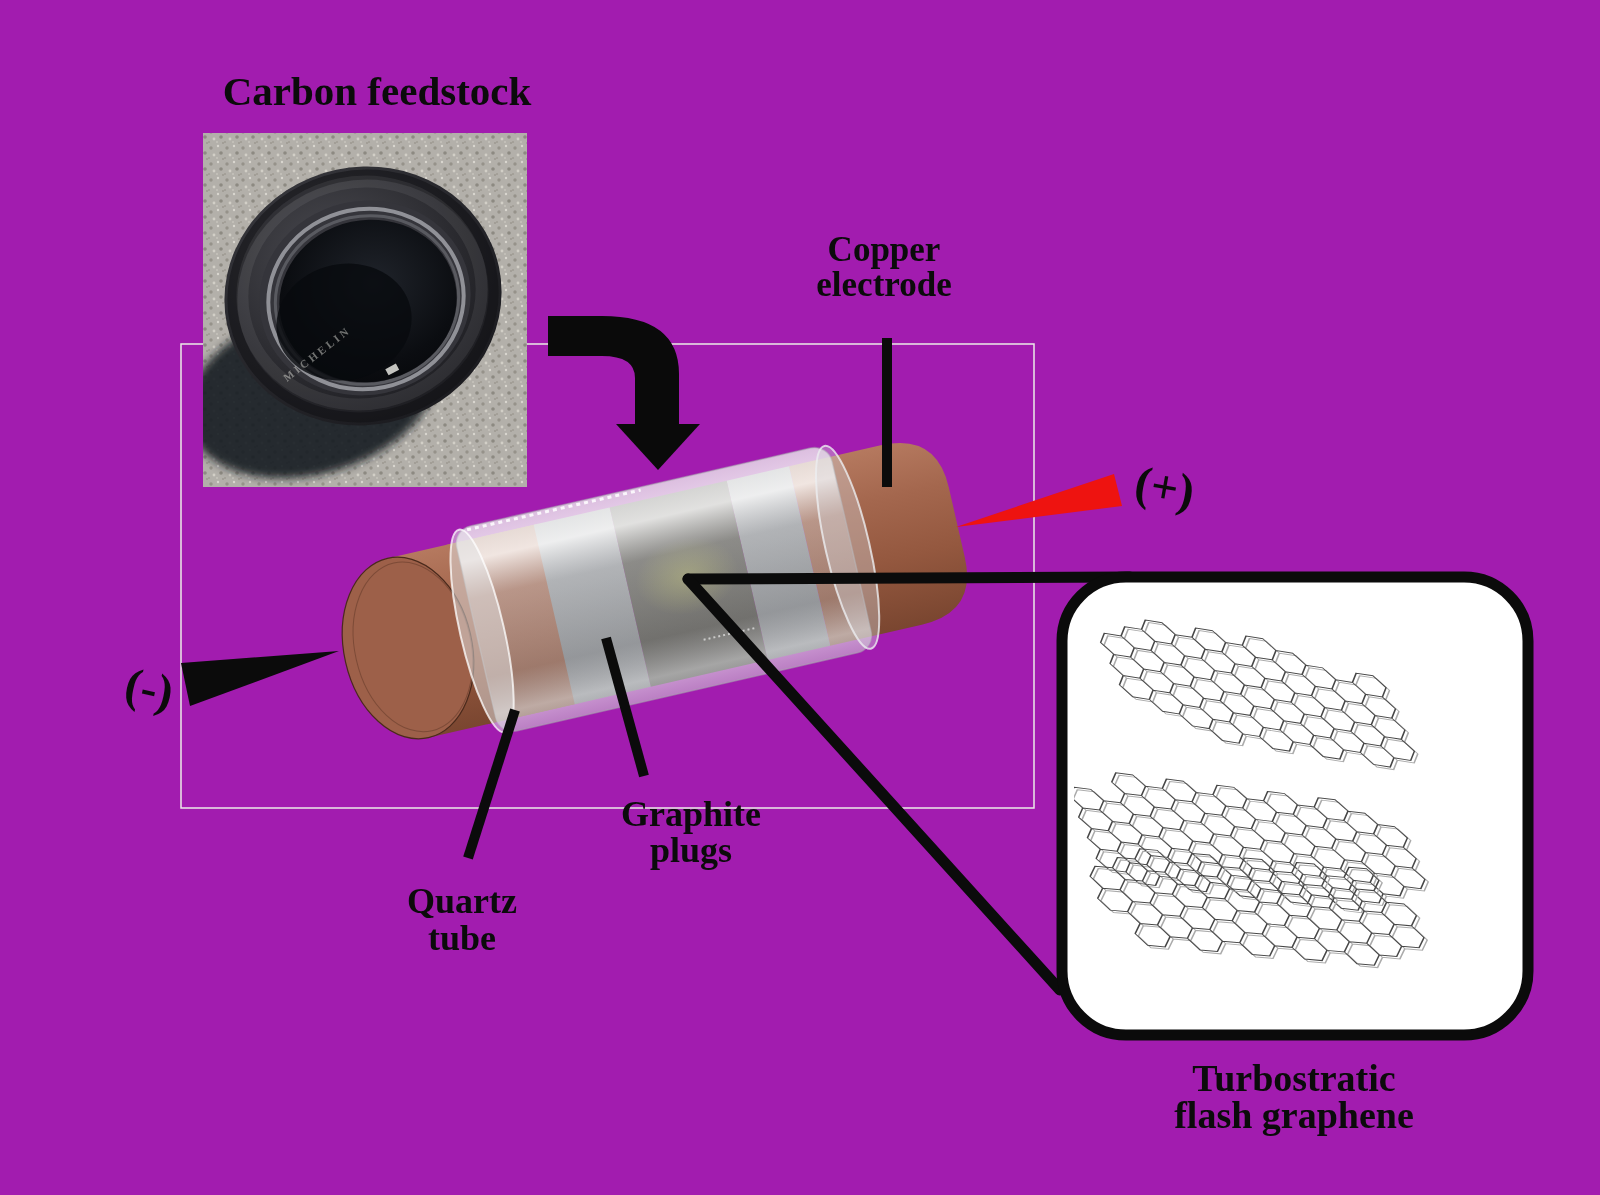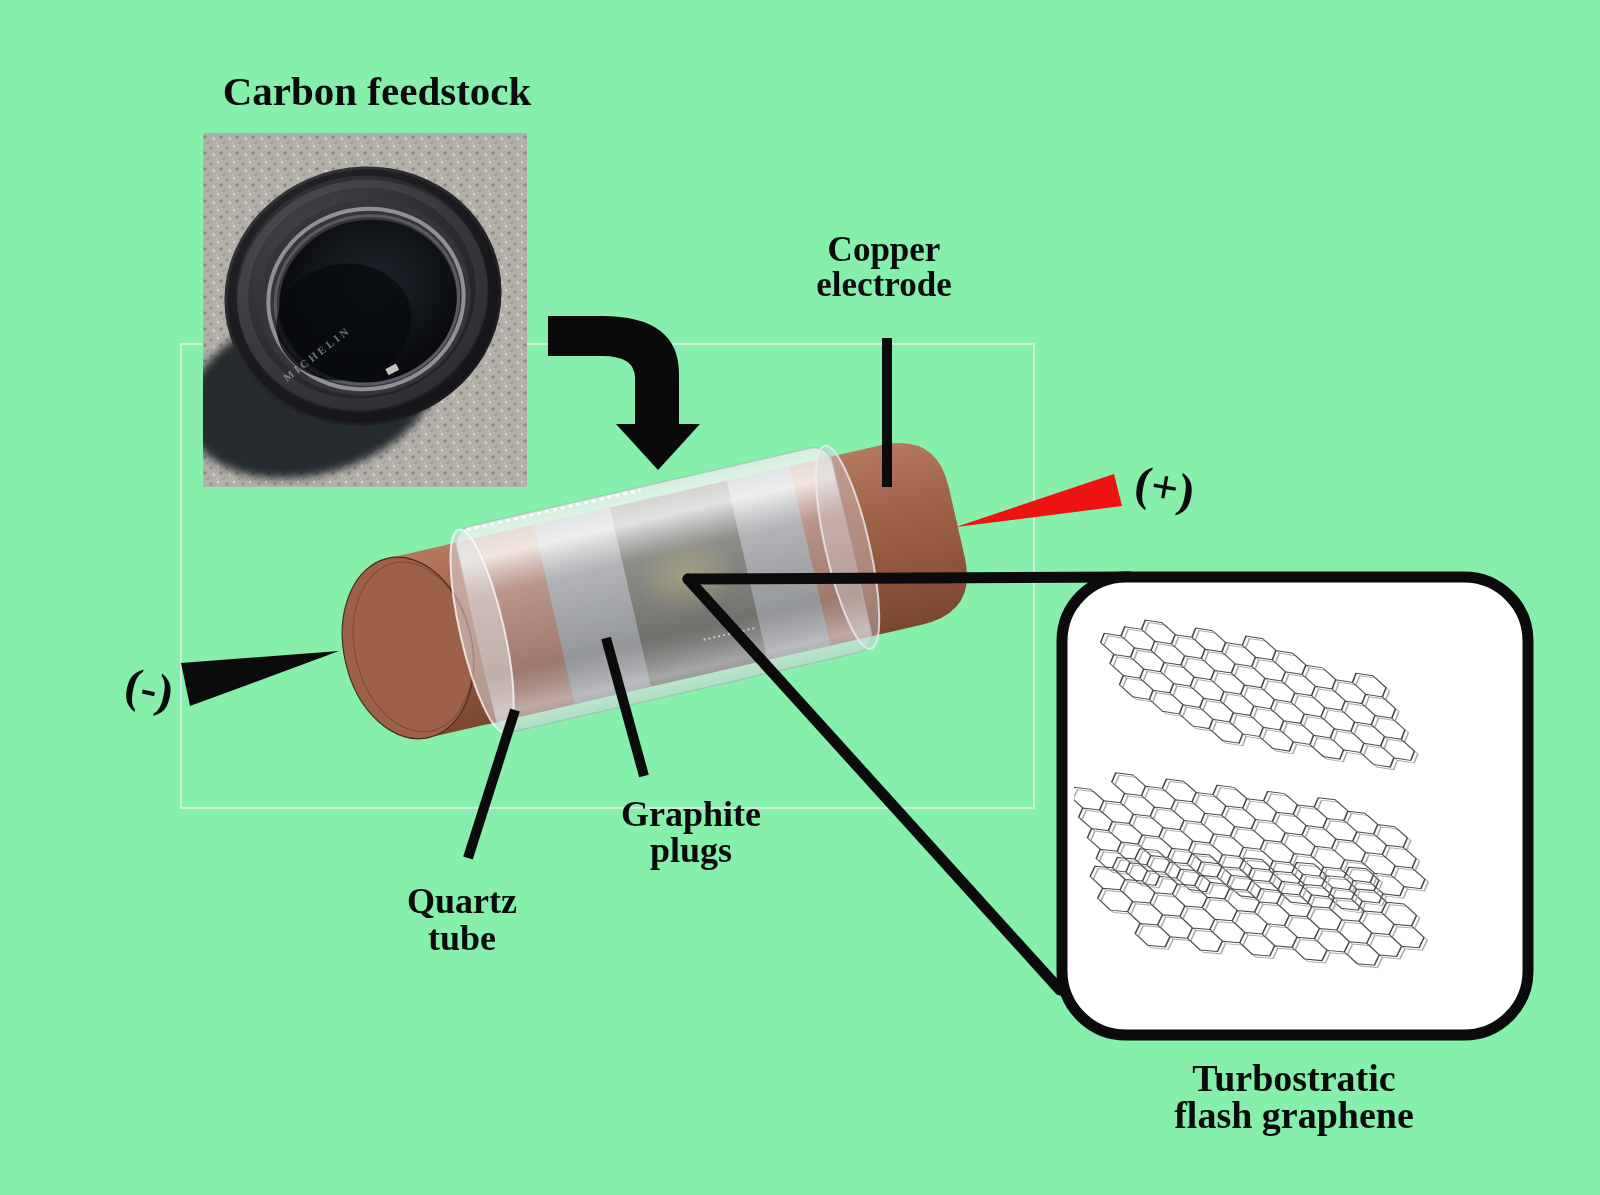--- a/index.html
+++ b/index.html
@@ -1,16 +1,16 @@
 <!DOCTYPE html>
 <html><head>
 <meta charset="utf-8">
 <style>
   html,body{margin:0;padding:0;background:#ffffff;}
-  .stage{position:relative;width:1600px;height:1195px;background:#86efac;overflow:hidden;}
+  .stage{position:relative;width:1600px;height:1195px;background:#a21caf;overflow:hidden;}
   text{font-family:"Liberation Serif","DejaVu Serif",serif;}
   .lbl{font-weight:bold;fill:#0b0b0b;}
 </style>
 </head>
 <body>
 
 <div class="stage">
 <svg width="1600" height="1195" viewBox="0 0 1600 1195" xmlns="http://www.w3.org/2000/svg">
   <defs>
 

